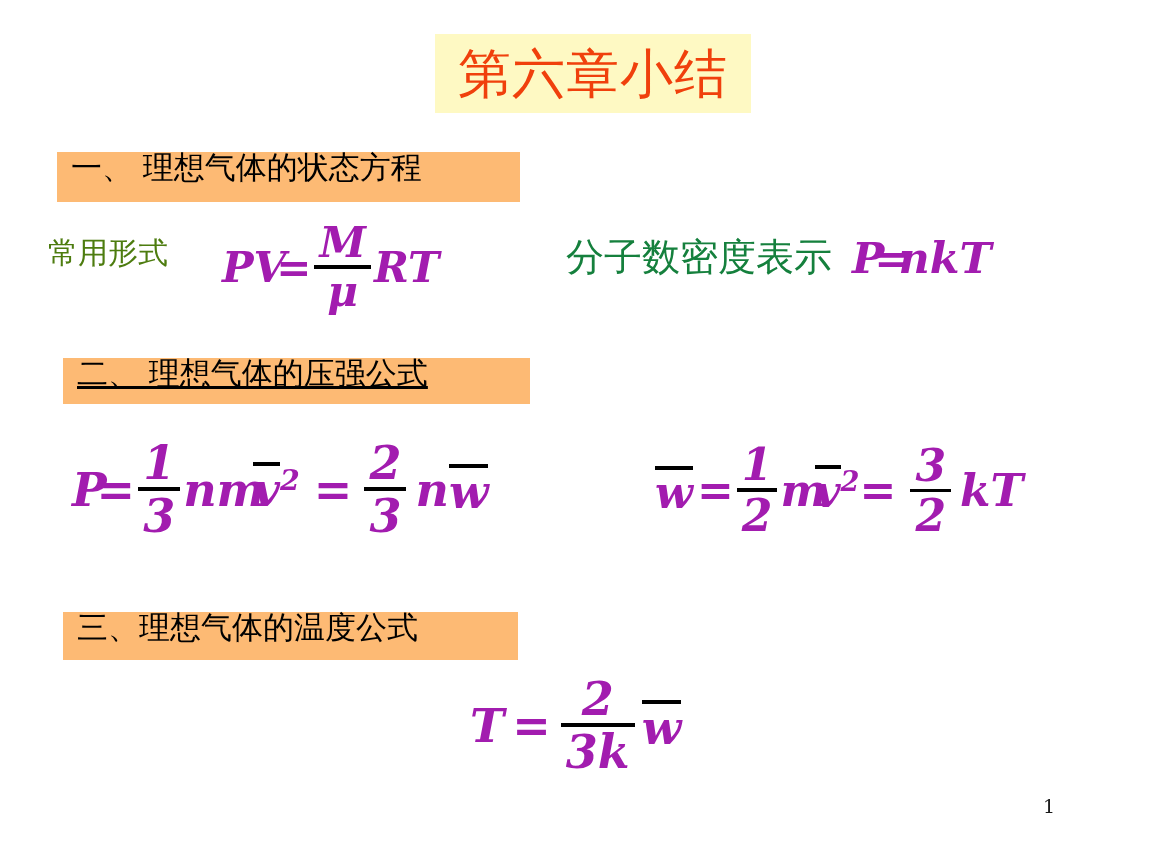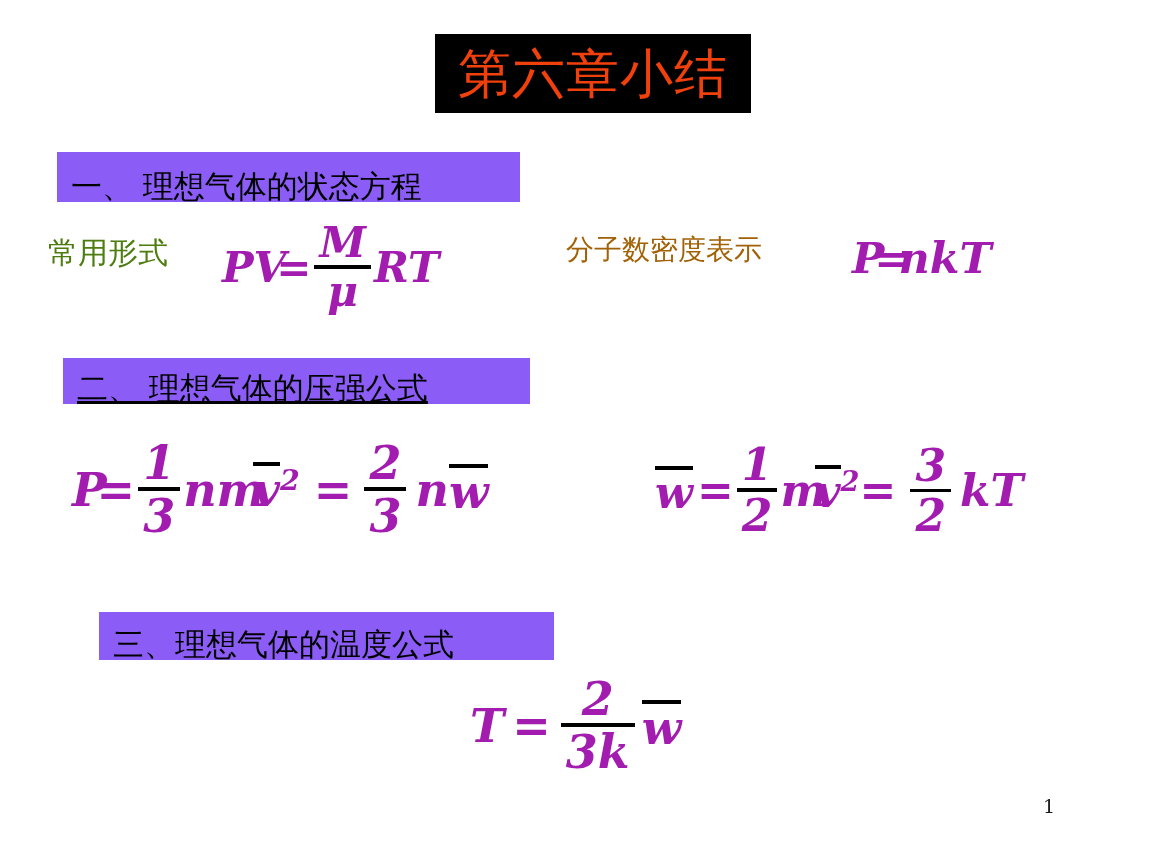--- a/index.html
+++ b/index.html
@@ -15,53 +15,53 @@
     font-family: "Liberation Sans", sans-serif;
   }
 
   
   #title-box {
     position: absolute;
     left: 435px;
     top: 34px;
     width: 316px;
     height: 79px;
-    background: #000000;
+    background: #fef9c3;
     display: flex;
     align-items: center;
     justify-content: center;
   }
   #title-text {
     font-family: "DejaVu Serif", "Liberation Serif", serif;
     font-size: 53px;
     line-height: 1;
     color: #f0400c;
     letter-spacing: 1px;
     white-space: nowrap;
   }
 
   
   .section-chip {
     position: absolute;
-    background: #8b5cf6;
+    background: #fdba74;
     display: flex;
-    align-items: flex-end;
+    align-items: flex-start;
     box-sizing: border-box;
   }
   .section-chip .chip-label {
     font-family: "DejaVu Serif", "Liberation Serif", serif;
     font-size: 31px;
     line-height: 1;
     color: #000000;
     white-space: nowrap;
     padding-left: 14px;
   }
   #section-1 { left: 57px;  top: 152px; width: 463px; height: 50px; }
   #section-2 { left: 63px;  top: 358px; width: 467px; height: 46px; text-decoration: underline; }
-  #section-3 { left: 63px;  top: 612px; width: 455px; height: 48px; margin-left: 36px; }
+  #section-3 { left: 63px;  top: 612px; width: 455px; height: 48px; }
 
   
   .math {
     font-family: "DejaVu Serif", "Liberation Serif", serif;
     font-style: italic;
     font-weight: bold;
     color: #a21caf;
     white-space: nowrap;
     display: inline-flex;
     align-items: center;
@@ -119,24 +119,24 @@
   #formula-state-common {
     position: absolute;
     left: 222px;
     top: 222px;
     font-size: 42px;
   }
   #label-number-density {
     position: absolute;
     left: 566px;
     top: 238px;
-    font-family: Liberation Mono, monospace;
-    font-size: 28px;
-    line-height: 1;
-    color: #a16207;
+    font-family: Liberation Serif, serif;
+    font-size: 38px;
+    line-height: 1;
+    color: #15803d;
     white-space: nowrap;
   }
   #formula-state-density {
     position: absolute;
     left: 852px;
     top: 233px;
     font-size: 43px;
   }
 
   

